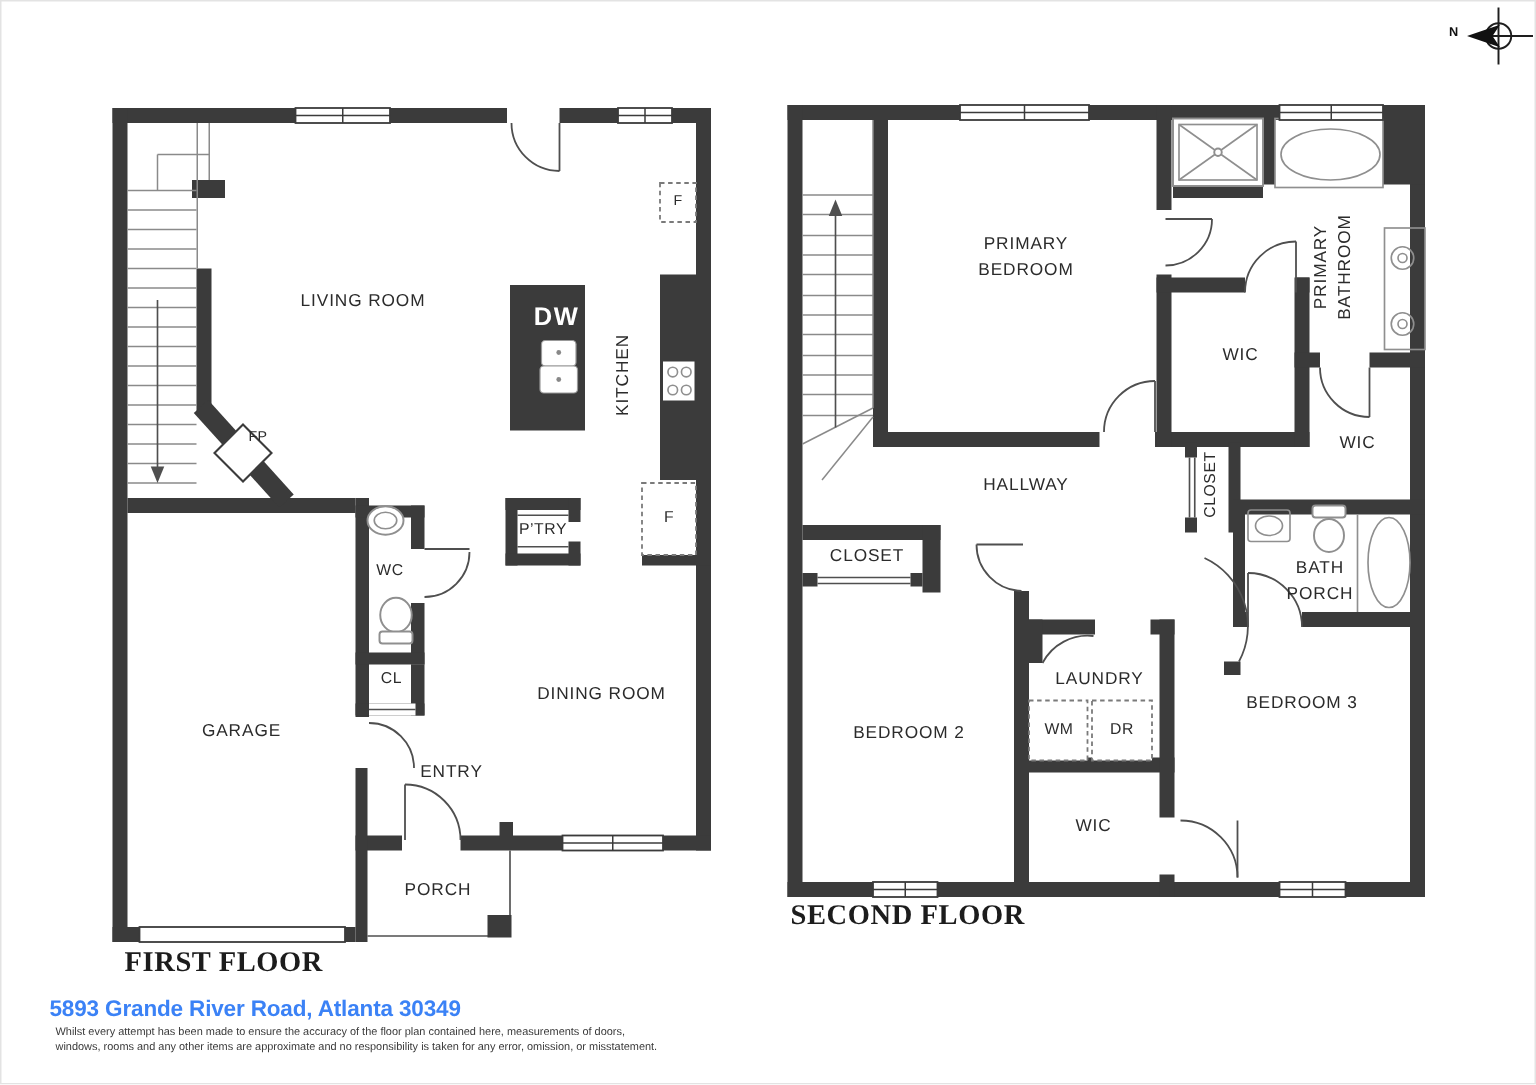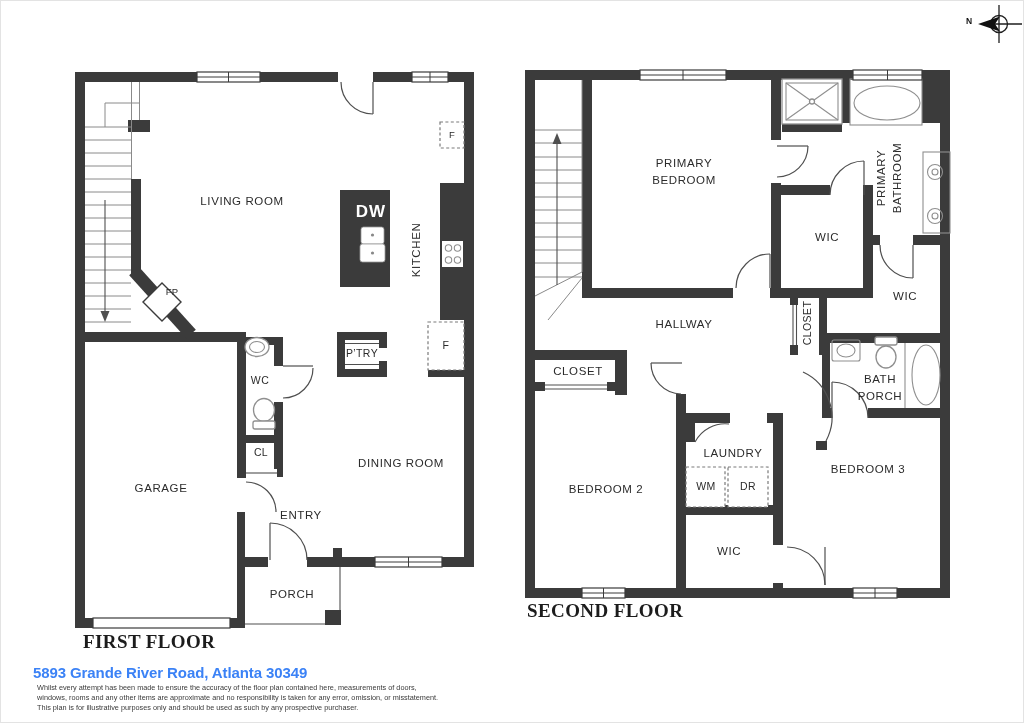--- a/index.html
+++ b/index.html
@@ -405,16 +405,15 @@
   <div class="lbl" style="left:868px;top:469px">BEDROOM 3</div>
   <div class="floor-title" style="left:527px;top:600px">SECOND FLOOR</div>
 </div>
 
 <div class="north">N</div>
 
 <div class="address">5893 Grande River Road, Atlanta 30349</div>
 <div class="disclaimer">
   <div>Whilst every attempt has been made to ensure the accuracy of the floor plan contained here, measurements of doors,</div>
   <div>windows, rooms and any other items are approximate and no responsibility is taken for any error, omission, or misstatement.</div>
-  <div>This plan is for illustrative purposes only and should be used as such by any prospective purchaser.</div>
 </div>
 
 </div>
 
 </body></html>

